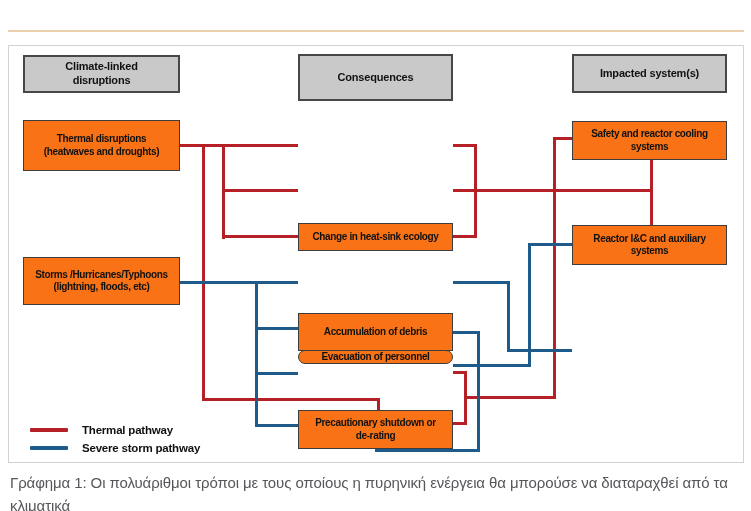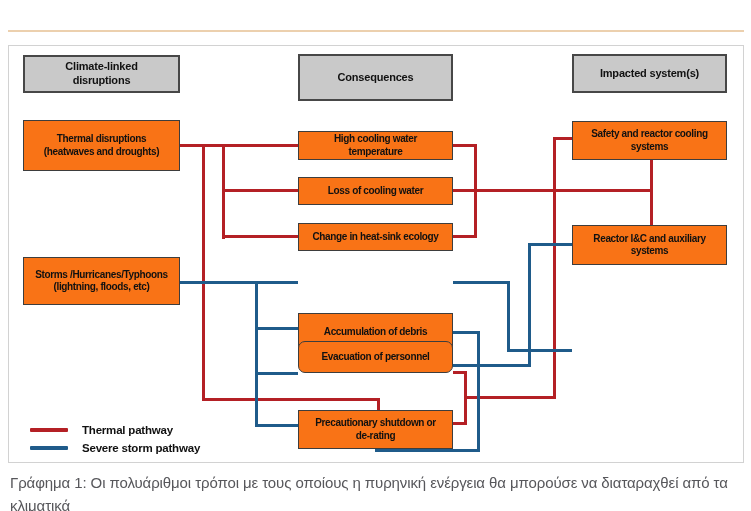--- a/index.html
+++ b/index.html
@@ -88,26 +88,23 @@
   <div class="colhead" style="left:23px;top:55px;width:157px;height:38px;">Climate-linked
 disruptions</div>
   <div class="colhead" style="left:298px;top:54px;width:155px;height:47px;">Consequences</div>
   <div class="colhead" style="left:572px;top:54px;width:155px;height:39px;">Impacted system(s)</div>
 
   <div class="node" style="left:23px;top:120px;width:157px;height:51px;">Thermal disruptions
 (heatwaves and droughts)</div>
   <div class="node" style="left:23px;top:257px;width:157px;height:48px;">Storms /Hurricanes/Typhoons
 (lightning, floods, etc)</div>
 
-  <div class="node" style="left:298px;top:131px;width:155px;height:29px;">High cooling water
-temperature</div>
-  <div class="node" style="left:298px;top:177px;width:155px;height:28px;">Loss of cooling water</div>
   <div class="node" style="left:298px;top:223px;width:155px;height:28px;">Change in heat-sink ecology</div>
   <div class="node" style="left:298px;top:313px;width:155px;height:38px;">Accumulation of debris</div>
-  <div class="node" style="left:298px;top:341px;width:155px;height:32px;border-radius:7px;">Evacuation of personnel</div>
+  <div class="node" style="left:298px;top:350px;width:155px;height:14px;border-radius:7px;">Evacuation of personnel</div>
   <div class="node" style="left:298px;top:410px;width:155px;height:39px;">Precautionary shutdown or
 de-rating</div>
 
   <div class="node" style="left:572px;top:121px;width:155px;height:39px;">Safety and reactor cooling
 systems</div>
   <div class="node" style="left:572px;top:225px;width:155px;height:40px;">Reactor I&amp;C and auxiliary
 systems</div>
 
   <div class="legend">
     <div class="legend-item">

